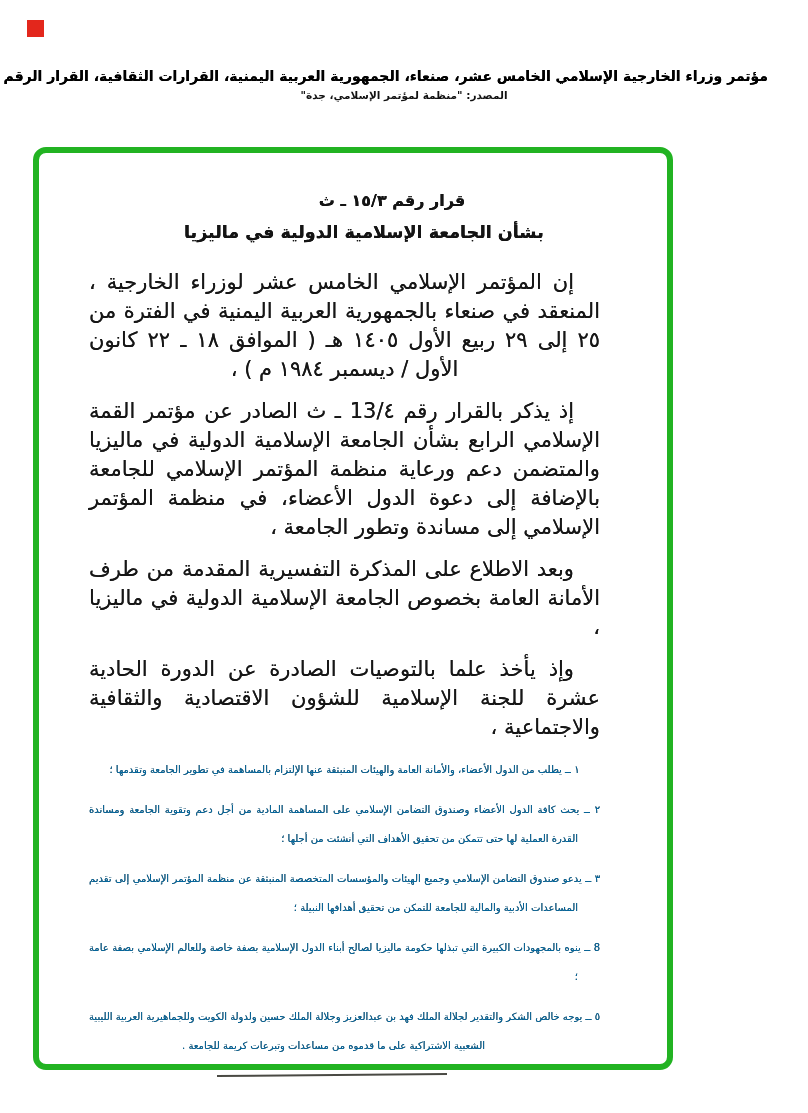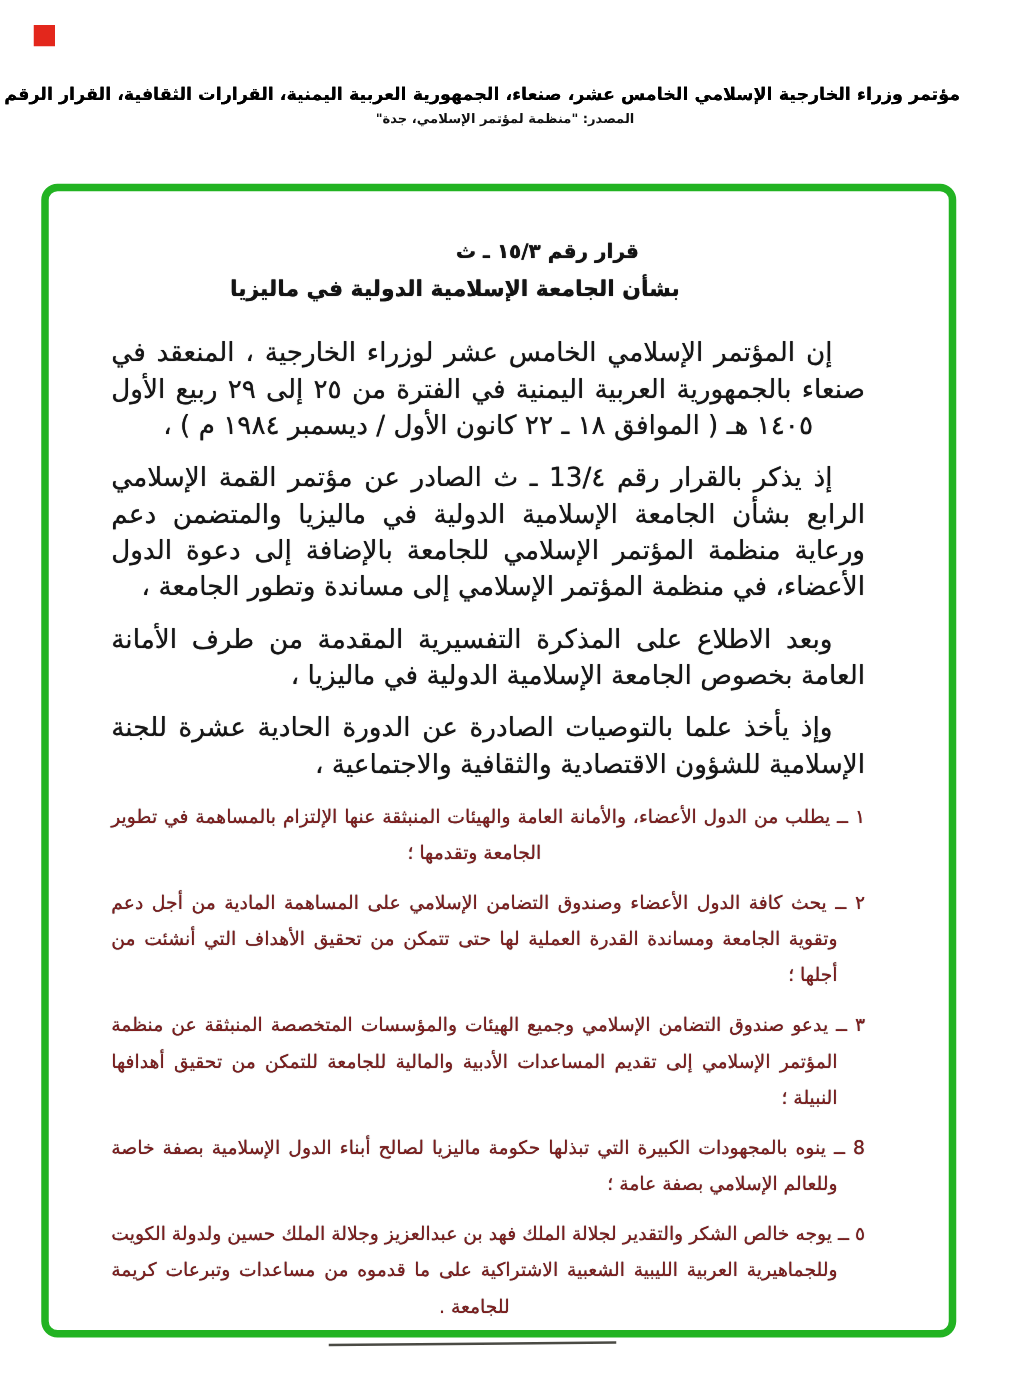--- a/index.html
+++ b/index.html
@@ -28,21 +28,21 @@
     white-space:nowrap;
   }
   .header-line2{
     margin-top:5px;
     font-size:10.5px;font-weight:bold;
     color:#111;
   }
   .resolution-frame{
     position:absolute;
     left:33px;top:147px;
-    width:732px;height:923px;
+    width:640px;height:923px;
     box-sizing:border-box;
     border:6px solid #22b322;
     border-radius:13px;
     background:#ffffff;
   }
   .frame-content{
     box-sizing:border-box;
     height:100%;
     padding:22px 67px 0 50px;
     color:#141414;
@@ -68,26 +68,26 @@
     margin:0 0 13px 0;
     font-size:21px;
     line-height:29px;
     text-align:justify;
     text-indent:26px;
     color:#161616;
     text-shadow:0 0 .6px #333;
   }
   .item{
     margin:0 0 11px 0;
-    font-size:15px;
+    font-size:10px;
     line-height:29px;
     text-align:justify;
     padding-right:22px;
     text-indent:-22px;
-    color:#7f1d1d;
+    color:#0369a1;
     text-shadow:0 0 .6px #333;
   }
   .center-last{ text-align-last:center; }
   .signature-line{
     width:230px;height:0;
     border-top:2px solid #4a4a44;
     margin:14px auto 0 auto;
     position:relative;
     left:-13px;
     transform:rotate(-0.5deg);

